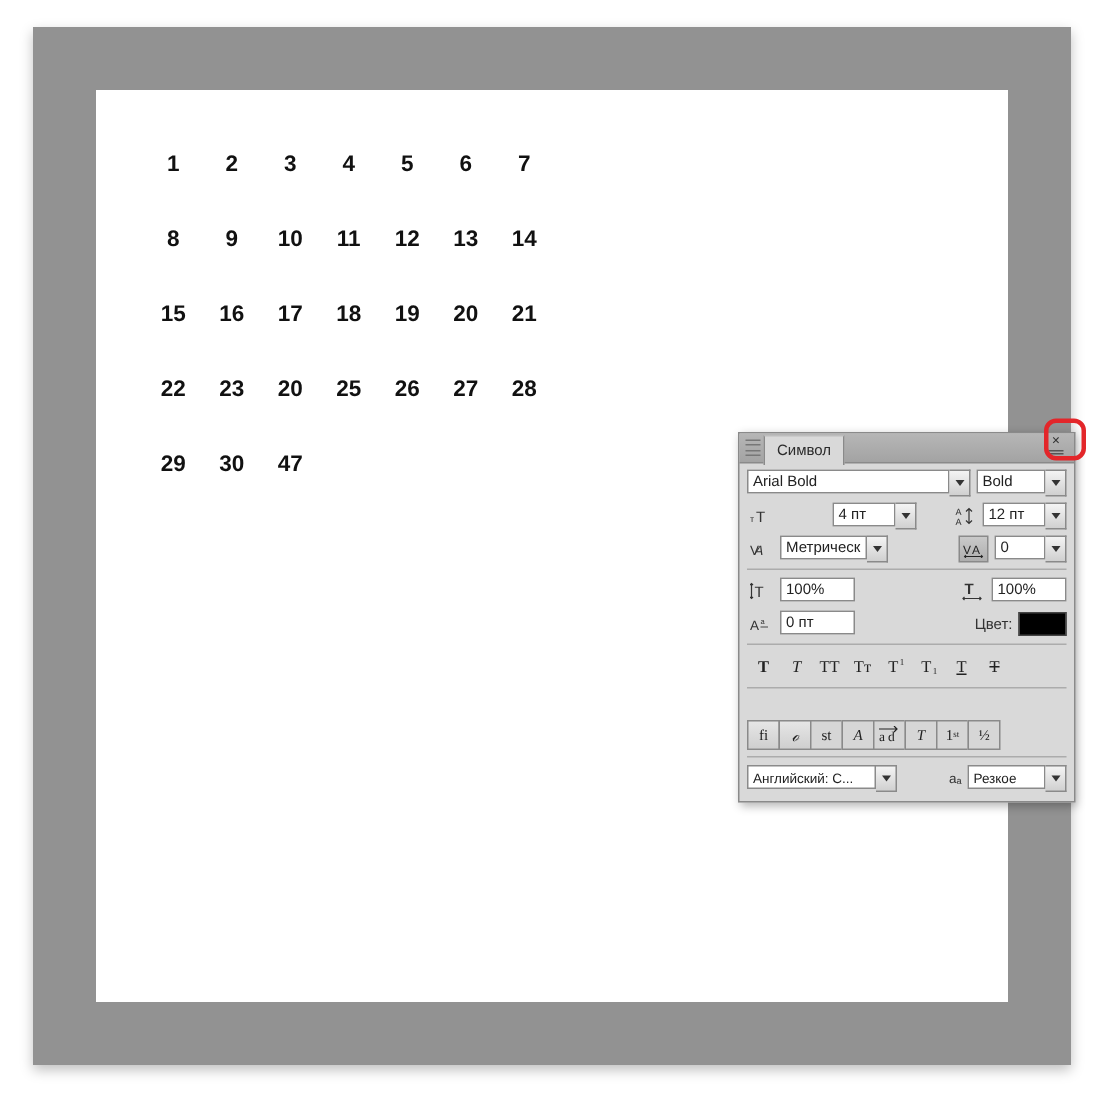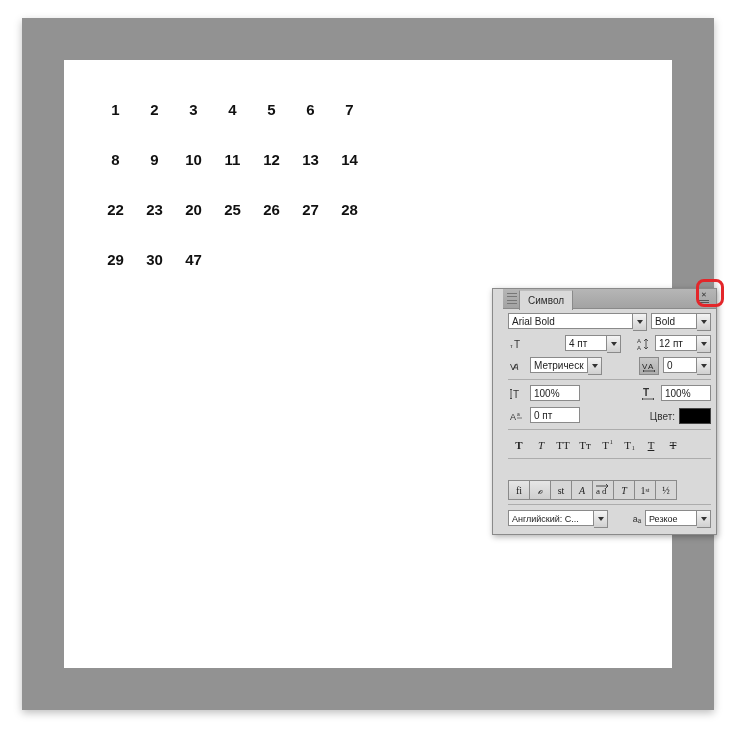--- a/index.html
+++ b/index.html
@@ -51,21 +51,20 @@
   
   .panel {
     position: absolute;
     left: 428px; top: 228px;
     width: 225px;
     background: #d9d9d9;
     border: 1px solid #8a8a8a;
     box-shadow: 1px 2px 6px rgba(0,0,0,0.3);
     font-size: 10px;
     color: #2b2b2b;
-    padding-left: 10px;
   }
   .panel-header {
     height: 20px;
     background: linear-gradient(#b6b6b6,#a3a3a3);
     display: flex;
     align-items: center;
     position: relative;
     border-bottom: 1px solid #8a8a8a;
   }
   .panel-grip {
@@ -220,20 +219,29 @@
         <span class="number-cell">7</span>
       </div>
       <div class="number-row">
         <span class="number-cell">8</span>
         <span class="number-cell">9</span>
         <span class="number-cell">10</span>
         <span class="number-cell">11</span>
         <span class="number-cell">12</span>
         <span class="number-cell">13</span>
         <span class="number-cell">14</span>
+      </div>
+      <div class="number-row">
+        <span class="number-cell">15</span>
+        <span class="number-cell">16</span>
+        <span class="number-cell">17</span>
+        <span class="number-cell">18</span>
+        <span class="number-cell">19</span>
+        <span class="number-cell">20</span>
+        <span class="number-cell">21</span>
       </div>
       <div class="number-row">
         <span class="number-cell">22</span>
         <span class="number-cell">23</span>
         <span class="number-cell">20</span>
         <span class="number-cell">25</span>
         <span class="number-cell">26</span>
         <span class="number-cell">27</span>
         <span class="number-cell">28</span>
       </div>

